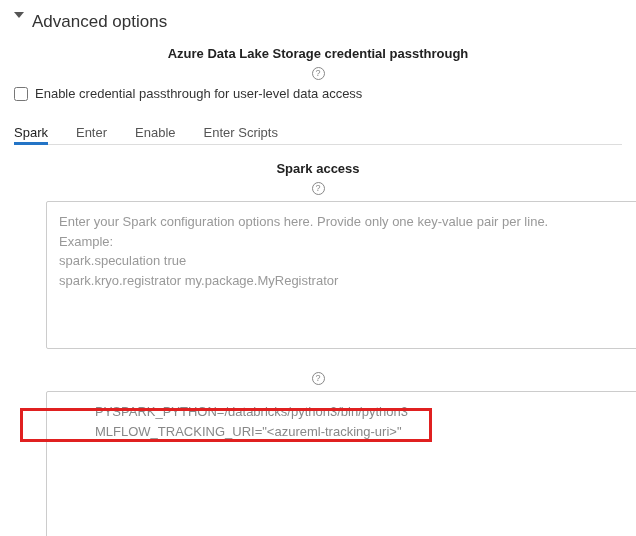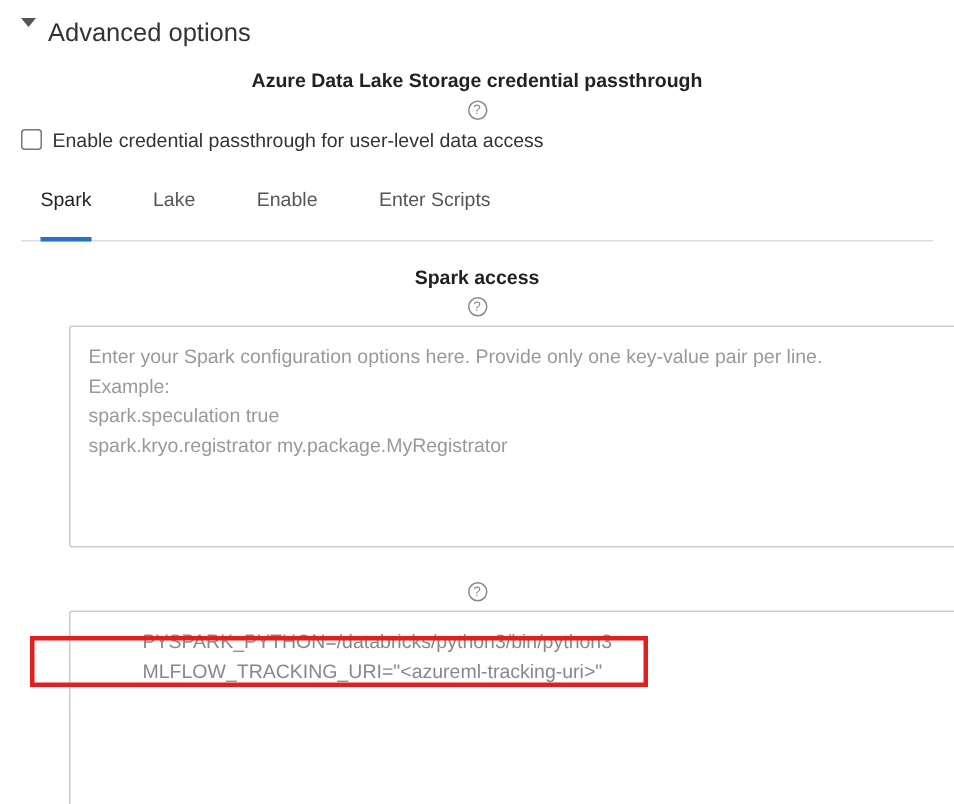--- a/index.html
+++ b/index.html
@@ -46,39 +46,39 @@
     border-radius: 50%;
     font-size: 9px;
     color: #888;
     align-items: center;
     justify-content: center;
     font-weight: 400;
     line-height: 1;
   }
   .checkbox-row {
     display: flex;
+    align-items: center;
     gap: 7px;
     margin-bottom: 18px;
   }
   .checkbox-row input { margin:0; width:14px; height:14px; }
   .checkbox-row label { font-size: 13px; color: #333; }
   .tabs {
     display: flex;
     border-bottom: 1px solid #ddd;
     margin-bottom: 16px;
     gap: 0;
   }
   .tab {
-    padding: 6px 14px 20px 0;
+    padding: 6px 14px 4px 0;
     margin-right: 14px;
     font-size: 13px;
     color: #555;
     cursor: pointer;
     position: relative;
-    margin-left: 13px;
   }
   .tab.active {
     color: #222;
     font-weight: 400;
   }
   .tab.active::after {
     content: "";
     position: absolute;
     left: 0; right: 14px; bottom: -1px;
     height: 3px;
@@ -128,21 +128,21 @@
   <span class="help-icon">?</span>
 </div>
 
 <div class="checkbox-row">
   <input type="checkbox" id="pt" style="">
   <label for="pt">Enable credential passthrough for user-level data access</label>
 </div>
 
 <div class="tabs">
   <div class="tab active">Spark</div>
-  <div class="tab">Lake</div>
+  <div class="tab">Enter</div>
   <div class="tab">Enable</div>
   <div class="tab">Enter Scripts</div>
 </div>
 
 <div class="field-block">
   <div class="sub-label">
     <span>Spark access</span>
     <span class="help-icon">?</span>
   </div>
   <textarea class="spark-config-area" placeholder="Enter your Spark configuration options here. Provide only one key-value pair per line.

